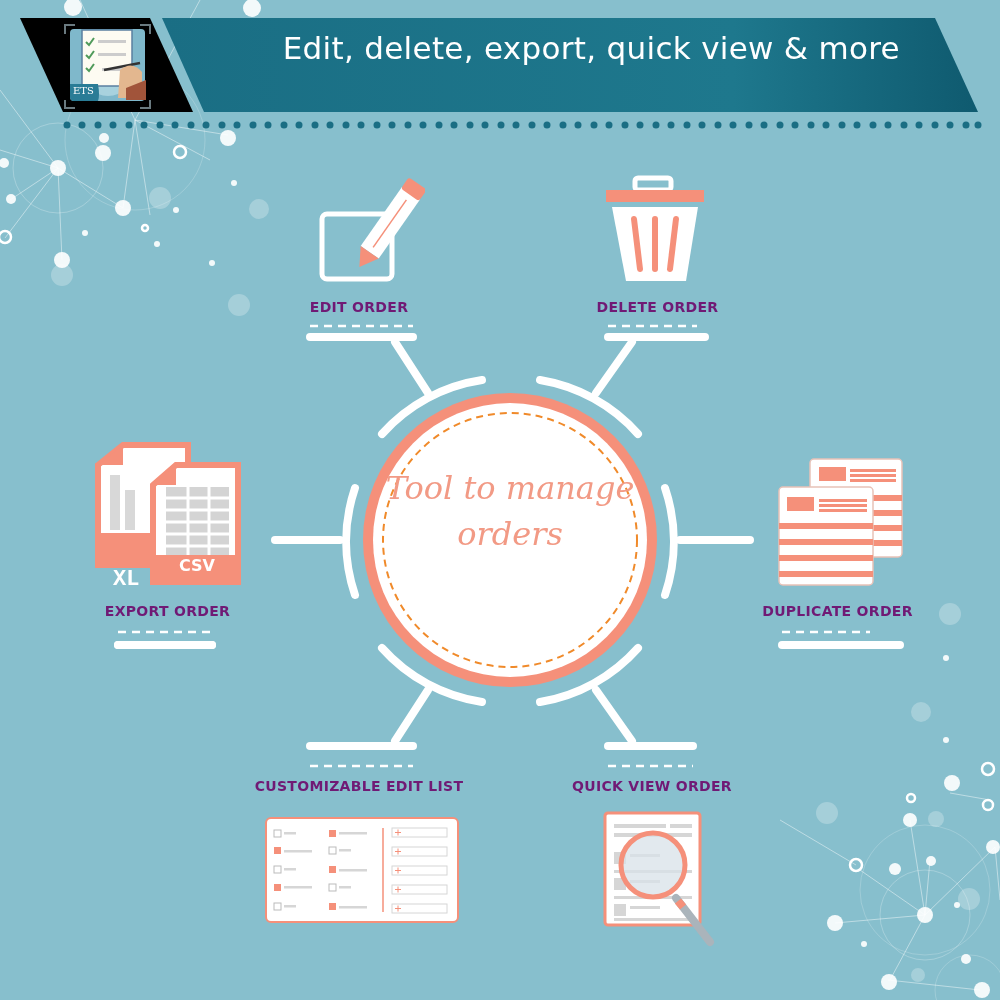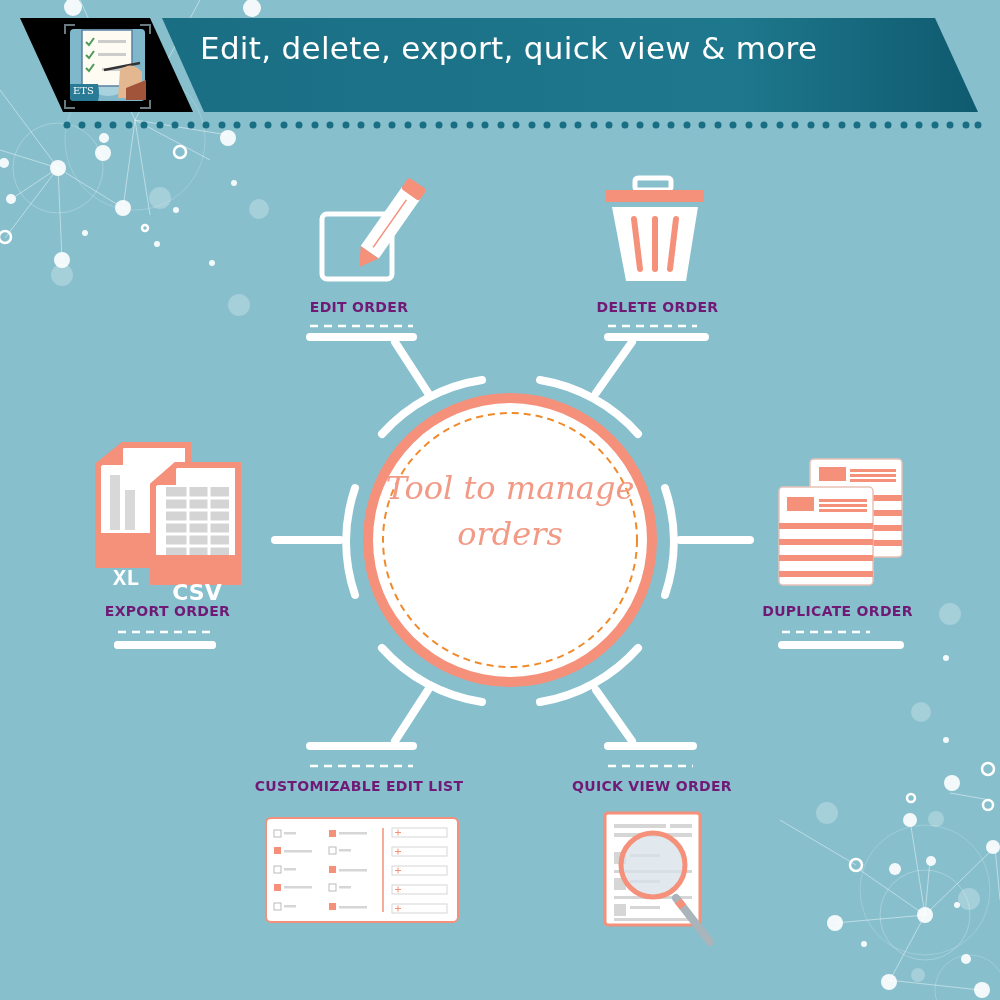--- a/index.html
+++ b/index.html
@@ -1,20 +1,20 @@
 <!DOCTYPE html>
 <html><head>
 <meta charset="utf-8">
 <style>
   html,body{margin:0;padding:0;}
   body{width:1000px;height:1000px;overflow:hidden;background:#87bfcd;font-family:"Liberation Sans",sans-serif;position:relative;}
   .abs{position:absolute;}
   #bg{position:absolute;left:0;top:0;width:1000px;height:1000px;}
   .label{position:absolute;color:#701a75;font-family:"DejaVu Sans",sans-serif;font-weight:bold;font-size:14px;letter-spacing:0.3px;text-align:center;white-space:nowrap;}
-  .title{position:absolute;left:200px;top:18px;width:700px;height:60px;line-height:60px;color:#fff;font-family:"DejaVu Sans",sans-serif;font-size:31px;text-align:left;letter-spacing:0.3px;}
+  .title{position:absolute;left:200px;top:18px;width:700px;height:60px;line-height:60px;color:#fff;font-family:"DejaVu Sans",sans-serif;font-size:31px;text-align:right;letter-spacing:0.3px;}
   .center-text{position:absolute;left:370px;top:465px;width:280px;text-align:center;color:#f29a85;font-family:"DejaVu Serif",serif;font-style:italic;font-size:32px;line-height:46px;}
 </style>
 </head>
 <body>
 
 <svg id="bg" viewBox="0 0 1000 1000">
   <g stroke="#ffffff" stroke-opacity="0.45" stroke-width="1" fill="none">
     <line x1="58" y1="168" x2="0" y2="150"></line>
       <line x1="58" y1="168" x2="10" y2="200"></line>
     <line x1="58" y1="168" x2="123" y2="208"></line>
@@ -285,21 +285,21 @@
       <line x1="78" y1="70" x2="141" y2="70"></line>
       <line x1="78" y1="82" x2="141" y2="82"></line>
       <line x1="78" y1="94" x2="141" y2="94"></line>
       <line x1="78" y1="106" x2="141" y2="106"></line>
     <line x1="100" y1="47" x2="100" y2="117"></line>
       <line x1="121" y1="47" x2="121" y2="117"></line>
   </g>
   <rect x="68" y="115" width="80" height="28" fill="#f5907a"></rect>
 </svg>
 <div class="abs" style="left:113px;top:535px;color:#fff;font-family:Liberation Mono, monospace;font-weight:bold;font-size:22px;margin-top:32px;">XL</div>
-<div class="abs" style="left:158px;top:556px;width:78px;text-align:center;color:#fff;font-family:'DejaVu Sans',sans-serif;font-weight:bold;font-size:22px;margin-top:24px;">CSV</div>
+<div class="abs" style="left:158px;top:556px;width:78px;text-align:center;color:#fff;font-family:'DejaVu Sans',sans-serif;font-weight:bold;font-size:16px;">CSV</div>
 <div class="label" style="left:95px;top:603px;width:145px;">EXPORT ORDER</div>
 
 <svg class="abs" style="left:775px;top:455px" width="135" height="135">
   <rect x="35" y="4" width="92" height="98" rx="4" fill="#fff" stroke="#e8c2b8" stroke-width="1.5"></rect>
   <rect x="44" y="12" width="27" height="14" fill="#f5907a"></rect>
   <g fill="#f5907a">
       <rect x="75" y="14" width="46" height="3"></rect>
       <rect x="75" y="19" width="46" height="3"></rect>
       <rect x="75" y="24" width="46" height="3"></rect>
   <rect x="35" y="40" width="92" height="6"></rect>

